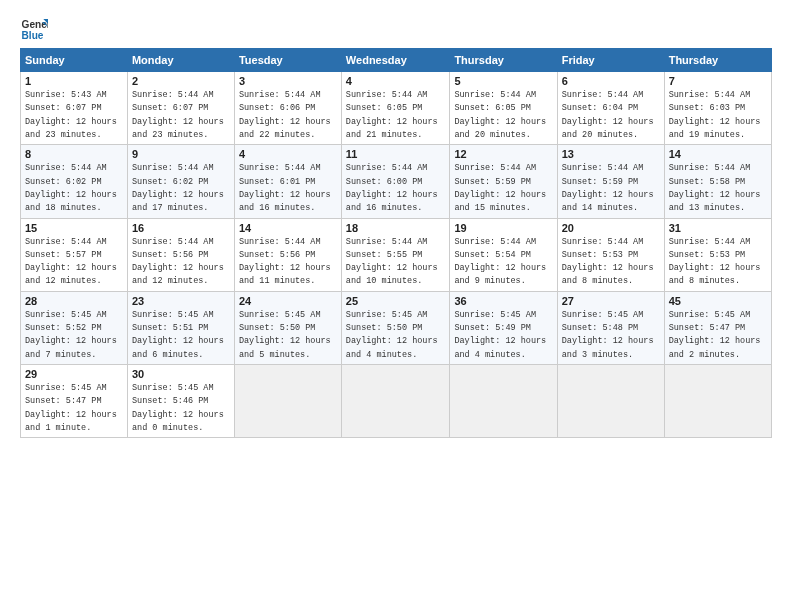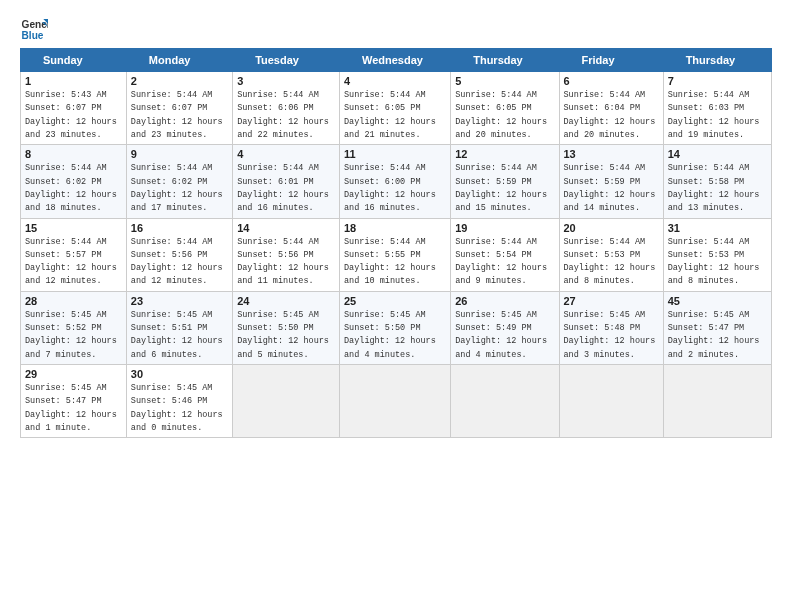--- a/index.html
+++ b/index.html
@@ -47,21 +47,21 @@
     table {
       width: 100%;
       border-collapse: collapse;
       font-size: 9.5px;
     }
     thead tr th {
       background-color: #2b6fad;
       color: #fff;
       font-size: 11px;
       font-weight: bold;
-      padding: 5px 22px;
+      padding: 5px 4px;
       text-align: left;
       border: 1px solid #2b6fad;
     }
     tbody tr td {
       border: 1px solid #ccc;
       vertical-align: top;
       padding: 3px 4px;
       width: 113px;
       min-height: 70px;
       background: #fff;
@@ -143,21 +143,21 @@
           <td><span class="day-num">18</span><span class="day-info">Sunrise: 5:44 AM<br>Sunset: 5:55 PM<br>Daylight: 12 hours and 10 minutes.</span></td>
           <td><span class="day-num">19</span><span class="day-info">Sunrise: 5:44 AM<br>Sunset: 5:54 PM<br>Daylight: 12 hours and 9 minutes.</span></td>
           <td><span class="day-num">20</span><span class="day-info">Sunrise: 5:44 AM<br>Sunset: 5:53 PM<br>Daylight: 12 hours and 8 minutes.</span></td>
           <td><span class="day-num">31</span><span class="day-info">Sunrise: 5:44 AM<br>Sunset: 5:53 PM<br>Daylight: 12 hours and 8 minutes.</span></td>
         </tr>
         <tr>
           <td><span class="day-num">28</span><span class="day-info">Sunrise: 5:45 AM<br>Sunset: 5:52 PM<br>Daylight: 12 hours and 7 minutes.</span></td>
           <td><span class="day-num">23</span><span class="day-info">Sunrise: 5:45 AM<br>Sunset: 5:51 PM<br>Daylight: 12 hours and 6 minutes.</span></td>
           <td><span class="day-num">24</span><span class="day-info">Sunrise: 5:45 AM<br>Sunset: 5:50 PM<br>Daylight: 12 hours and 5 minutes.</span></td>
           <td><span class="day-num">25</span><span class="day-info">Sunrise: 5:45 AM<br>Sunset: 5:50 PM<br>Daylight: 12 hours and 4 minutes.</span></td>
-          <td><span class="day-num">26</span><span class="day-info">Sunrise: 5:45 AM<br>Sunset: 5:49 PM<br>Daylight: 12 hours and 4 minutes.</span></td>
+          <td><span class="day-num">36</span><span class="day-info">Sunrise: 5:45 AM<br>Sunset: 5:49 PM<br>Daylight: 12 hours and 4 minutes.</span></td>
           <td><span class="day-num">27</span><span class="day-info">Sunrise: 5:45 AM<br>Sunset: 5:48 PM<br>Daylight: 12 hours and 3 minutes.</span></td>
           <td><span class="day-num">45</span><span class="day-info">Sunrise: 5:45 AM<br>Sunset: 5:47 PM<br>Daylight: 12 hours and 2 minutes.</span></td>
         </tr>
         <tr>
           <td><span class="day-num">29</span><span class="day-info">Sunrise: 5:45 AM<br>Sunset: 5:47 PM<br>Daylight: 12 hours and 1 minute.</span></td>
           <td><span class="day-num">30</span><span class="day-info">Sunrise: 5:45 AM<br>Sunset: 5:46 PM<br>Daylight: 12 hours and 0 minutes.</span></td>
           <td class="empty"></td>
           <td class="empty"></td>
           <td class="empty"></td>
           <td class="empty"></td>

